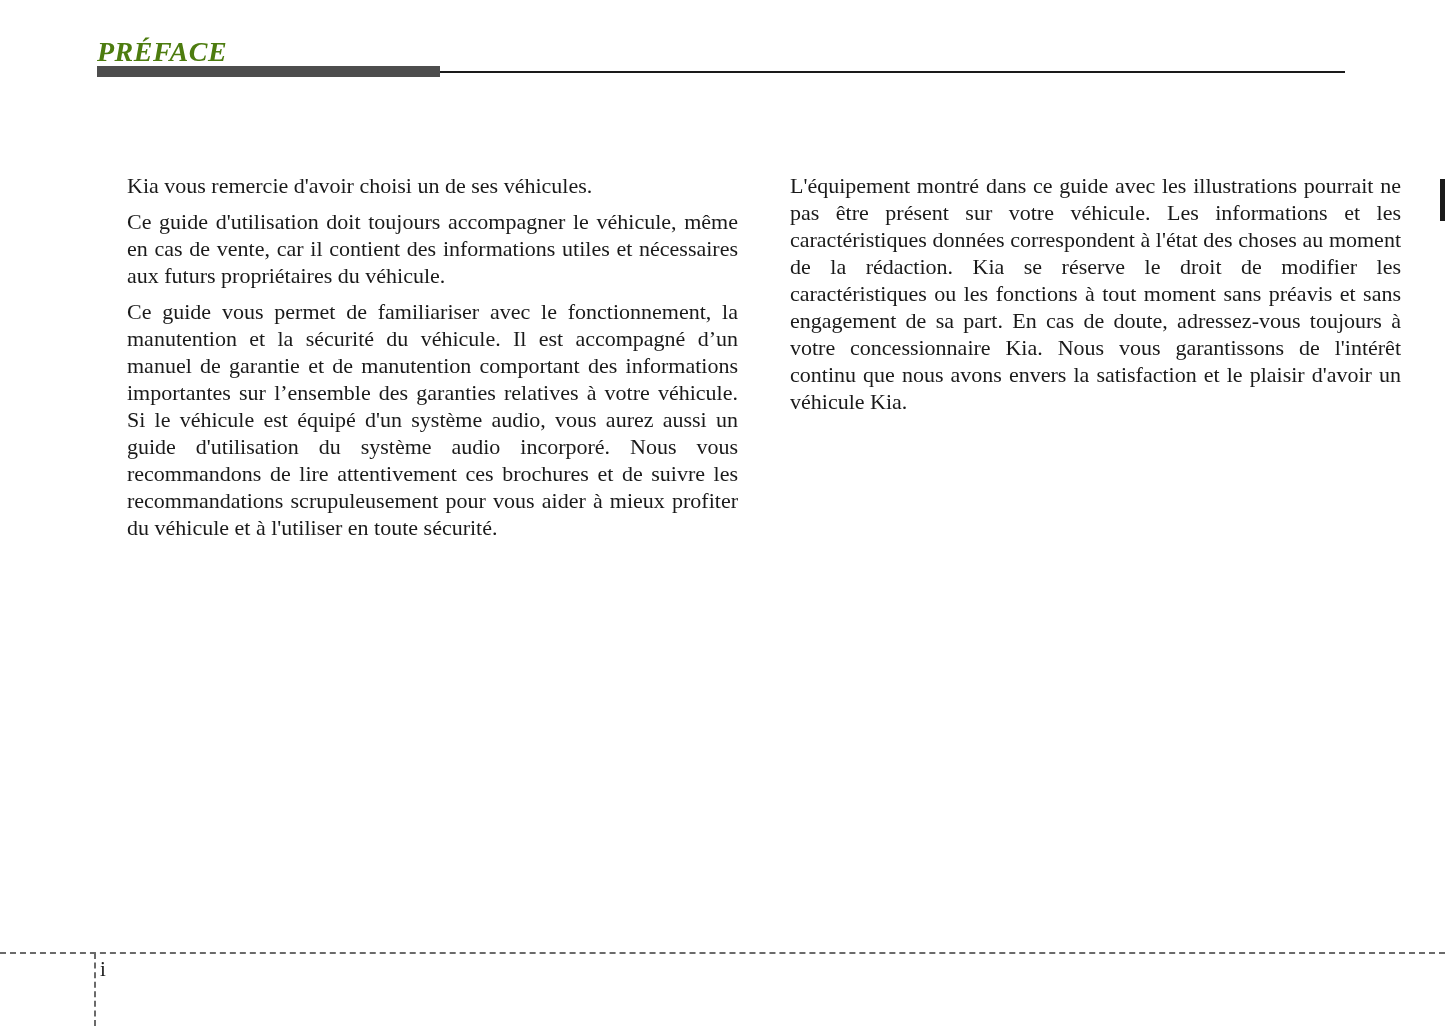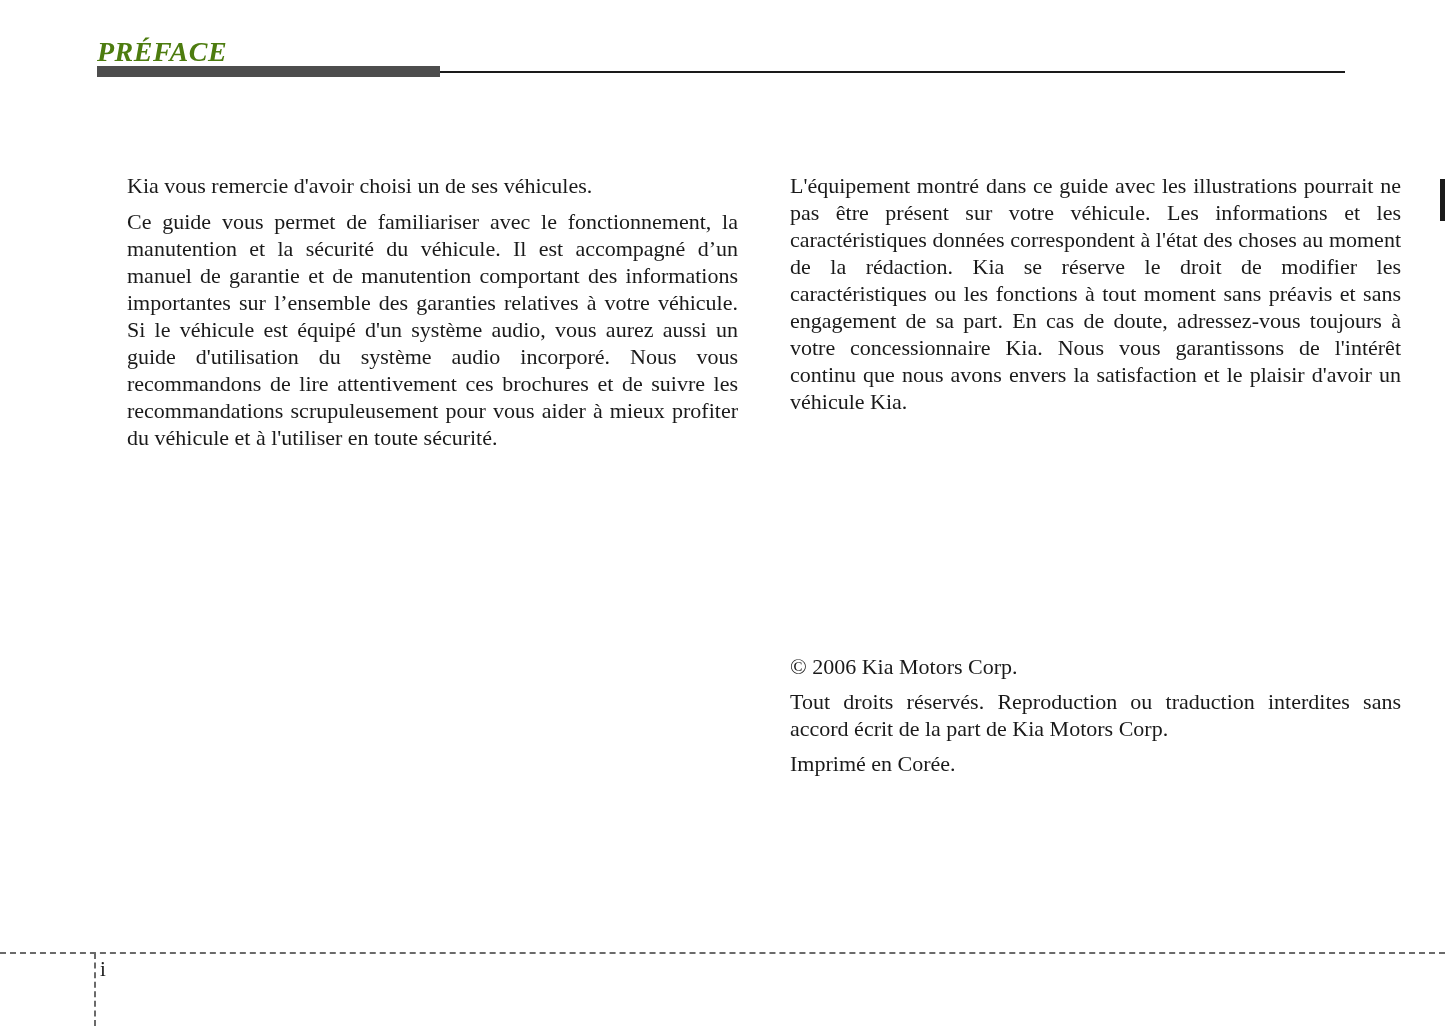--- a/index.html
+++ b/index.html
@@ -104,30 +104,26 @@
 
   <h1 class="page-title">PRÉFACE</h1>
   <div class="rule-thin"></div>
   <div class="rule-thick"></div>
   <div class="crop-mark"></div>
 
   <div class="columns">
 
     <div class="col">
       <p>Kia vous remercie d'avoir choisi un de ses véhicules.</p>
+      <p>Ce guide d'utilisation doit toujours accompagner le véhicule, même en cas de vente, car il contient des informations utiles et nécessaires aux futurs propriétaires du véhicule.</p>
       <p>Ce guide vous permet de familiariser avec le fonctionnement, la manutention et la sécurité du véhicule. Il est accompagné d’un manuel de garantie et de manutention comportant des informations importantes sur l’ensemble des garanties relatives à votre véhicule. Si le véhicule est équipé d'un système audio, vous aurez aussi un guide d'utilisation du système audio incorporé. Nous vous recommandons de lire attentivement ces brochures et de suivre les recommandations scrupuleusement pour vous aider à mieux profiter du véhicule et à l'utiliser en toute sécurité.</p>
     </div>
 
     <div class="col">
       <p>L'équipement montré dans ce guide avec les illustrations pourrait ne pas être présent sur votre véhicule. Les informations et les caractéristiques données correspondent à l'état des choses au moment de la rédaction. Kia se réserve le droit de modifier les caractéristiques ou les fonctions à tout moment sans préavis et sans engagement de sa part. En cas de doute, adressez-vous toujours à votre concessionnaire Kia. Nous vous garantissons de l'intérêt continu que nous avons envers la satisfaction et le plaisir d'avoir un véhicule Kia.</p>
-      <div class="copyright">
-        <p>© 2006 Kia Motors Corp.</p>
-        <p>Tout droits réservés. Reproduction ou traduction interdites sans accord écrit de la part de Kia Motors Corp.</p>
-        <p>Imprimé en Corée.</p>
-      </div>
     </div>
 
   </div>
 
   <div class="footer-dashed"></div>
   <div class="footer-vertical-dashed"></div>
   <div class="page-number">i</div>
 
 </div>
 

